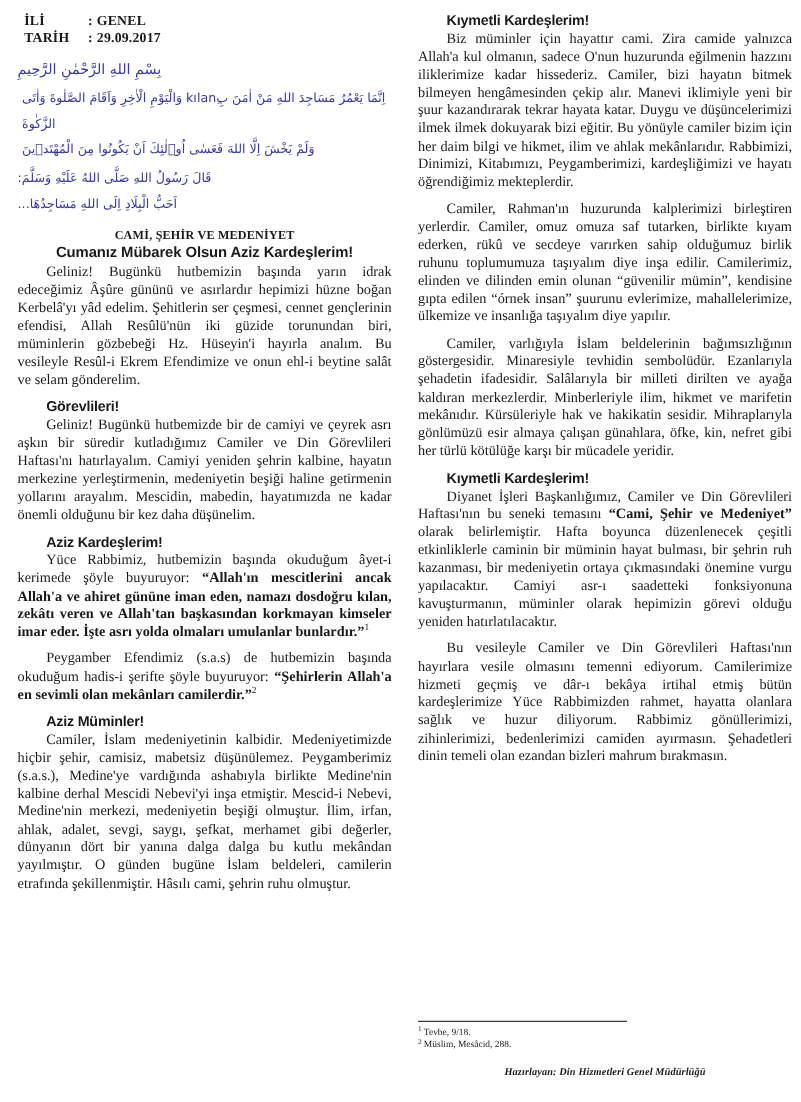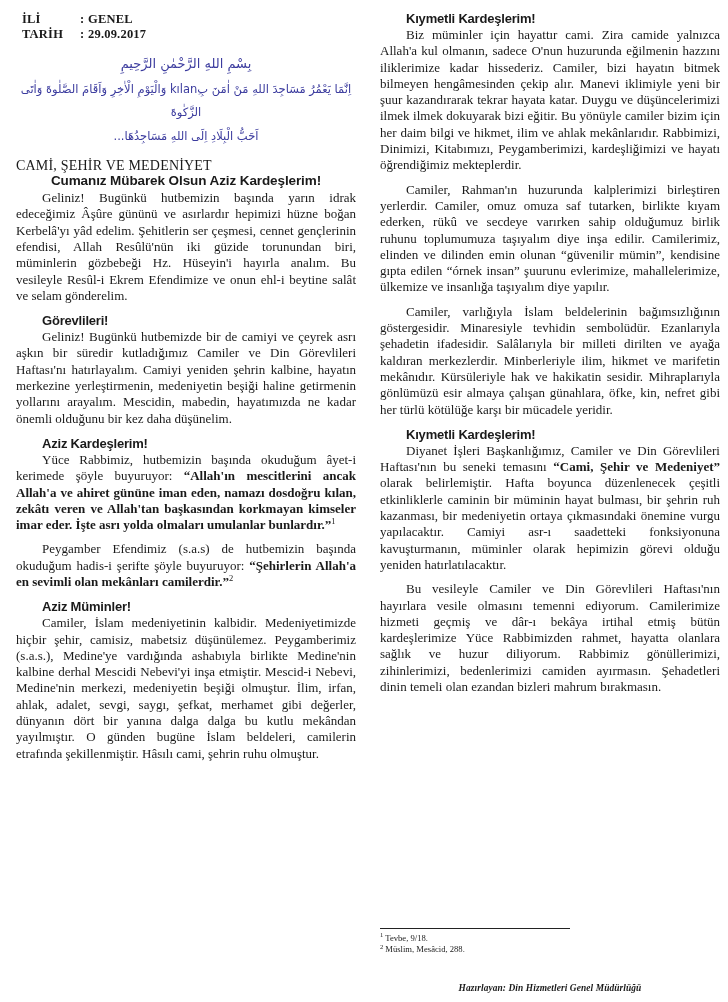--- a/index.html
+++ b/index.html
@@ -60,21 +60,21 @@
     left: 16px;
   }
   .col-right {
     left: 380px;
   }
 
   
   .arabic-block {
     margin-top: 52px;
     color: #3b3b9e;
-    text-align: center;
+    text-align: left;
     direction: rtl;
     font-family: "DejaVu Sans", sans-serif;
     line-height: 1.85;
   }
   .arabic-basmala {
     font-size: 13px;
     margin-bottom: 2px;
     letter-spacing: -0.5px;
   }
   .arabic-ayah {
@@ -88,22 +88,23 @@
     margin-top: 3px;
   }
   .arabic-hadith {
     font-size: 11.5px;
     line-height: 2.0;
     margin-top: 1px;
   }
 
   
   .doc-title {
-    font-weight: normal;
-    font-size: 14px;
+    text-align: center;
+    font-weight: bold;
+    font-size: 11px;
     letter-spacing: 0.2px;
     margin-top: 10px;
     line-height: 15px;
   }
   .doc-subtitle {
     text-align: center;
     font-weight: bold;
     font-size: 13.5px;
     font-family: "Liberation Sans", "DejaVu Sans", sans-serif;
     letter-spacing: -0.1px;
@@ -162,21 +163,21 @@
     font-size: 8.6px;
     line-height: 11.4px;
     margin: 0;
     text-align: left;
   }
   .fn sup {
     font-size: 6.6px;
     margin-right: 2px;
   }
   .credit {
-    margin-top: 27px;
+    margin-top: 14px;
     text-align: center;
     font-size: 9.4px;
     font-weight: bold;
     font-style: italic;
     letter-spacing: 0.1px;
   }
 </style>
 </head>
 <body>
 
@@ -193,20 +194,22 @@
       <span class="meta-sep">:</span>
       <span class="meta-val">29.09.2017</span>
     </div>
   </div>
 
   <div class="col col-left">
 
     <div class="arabic-block" style="color: rgb(59, 59, 158);">
       <div class="arabic-basmala">بِسْمِ اللهِ الرَّحْمٰنِ الرَّحِيمِ</div>
       <div class="arabic-ayah">اِنَّمَا يَعْمُرُ مَسَاجِدَ اللهِ مَنْ اٰمَنَ بِkılanِ وَالْيَوْمِ الْاٰخِرِ وَاَقَامَ الصَّلٰوةَ وَاٰتَى الزَّكٰوةَ</div>
+      <div class="arabic-ayah">وَلَمْ يَخْشَ اِلَّا اللهَ فَعَسٰى اُو۬لٰئِكَ اَنْ يَكُونُوا مِنَ الْمُهْتَدٖينَ</div>
+      <div class="arabic-hadith-intro">قَالَ رَسُولُ اللهِ صَلَّى اللهُ عَلَيْهِ وَسَلَّمَ:</div>
       <div class="arabic-hadith">اَحَبُّ الْبِلَادِ اِلَى اللهِ مَسَاجِدُهَا...</div>
     </div>
 
     <div class="doc-title">CAMİ, ŞEHİR VE MEDENİYET</div>
     <div class="doc-subtitle">Cumanız Mübarek Olsun Aziz Kardeşlerim!</div>
 
     <p class="body">Geliniz! Bugünkü hutbemizin başında yarın idrak edeceğimiz Âşûre gününü ve asırlardır hepimizi hüzne boğan Kerbelâ'yı yâd edelim. Şehitlerin ser çeşmesi, cennet gençlerinin efendisi, Allah Resûlü'nün iki güzide torunundan biri, müminlerin gözbebeği Hz. Hüseyin'i hayırla analım. Bu vesileyle Resûl-i Ekrem Efendimize ve onun ehl-i beytine salât ve selam gönderelim.</p>
 
     <h3 class="section">Görevlileri!</h3>
     <p class="body">Geliniz! Bugünkü hutbemizde bir de camiyi ve çeyrek asrı aşkın bir süredir kutladığımız Camiler ve Din Görevlileri Haftası'nı hatırlayalım. Camiyi yeniden şehrin kalbine, hayatın merkezine yerleştirmenin, medeniyetin beşiği haline getirmenin yollarını arayalım. Mescidin, mabedin, hayatımızda ne kadar önemli olduğunu bir kez daha düşünelim.</p>

